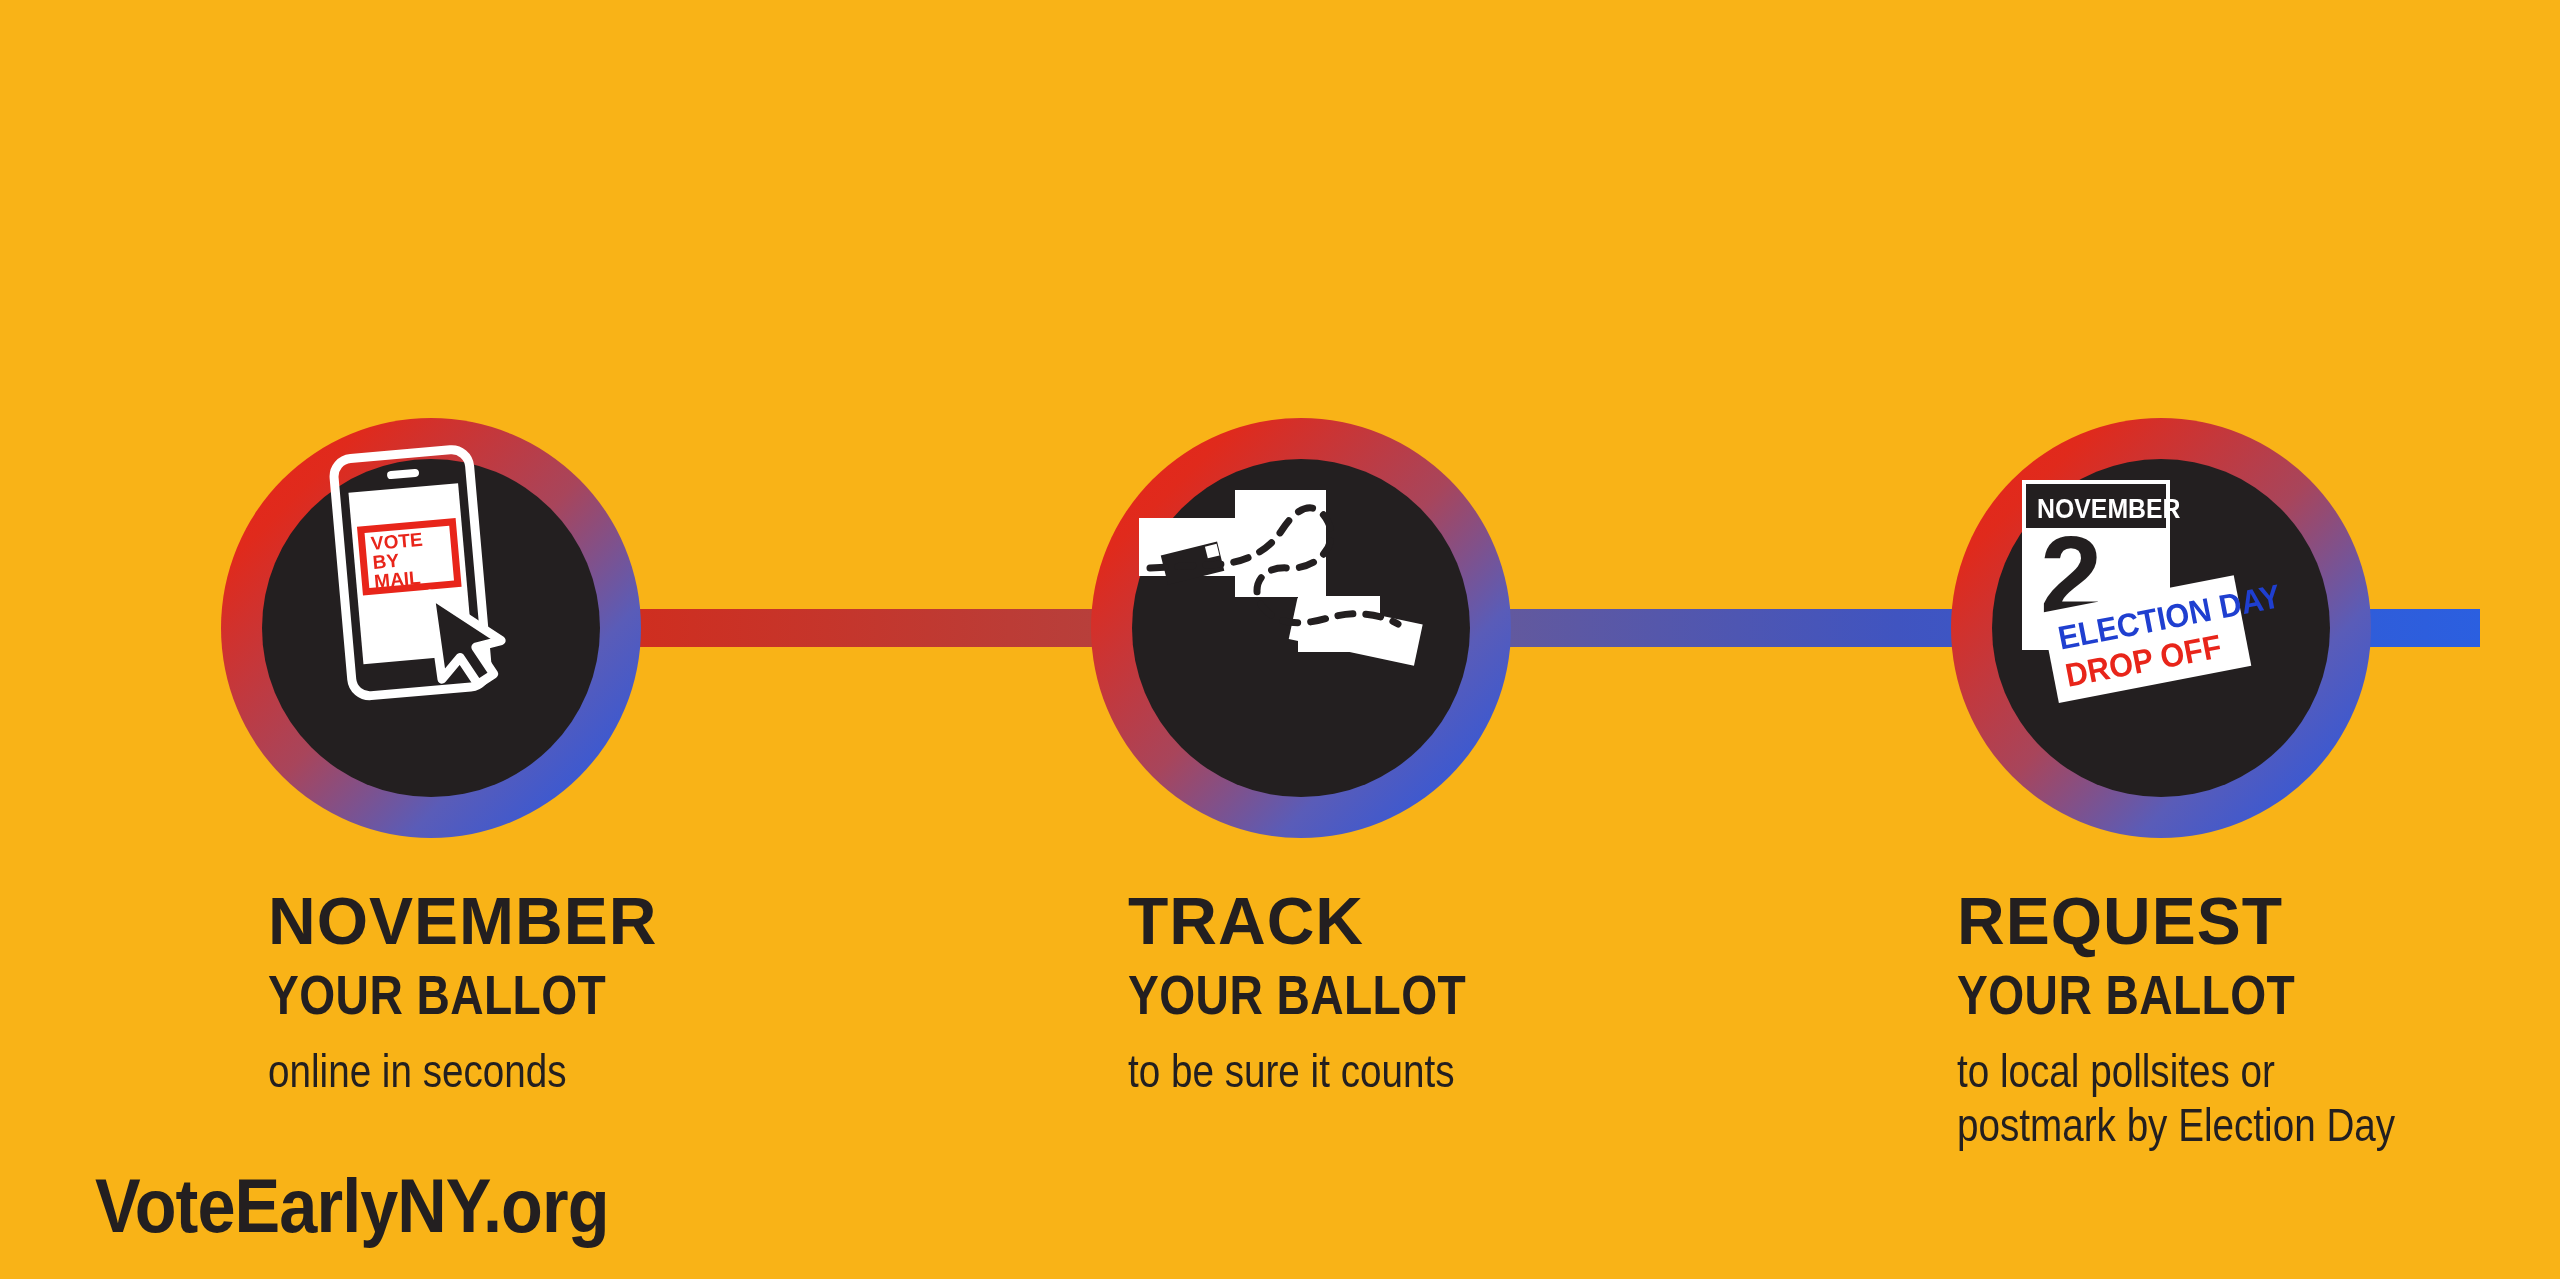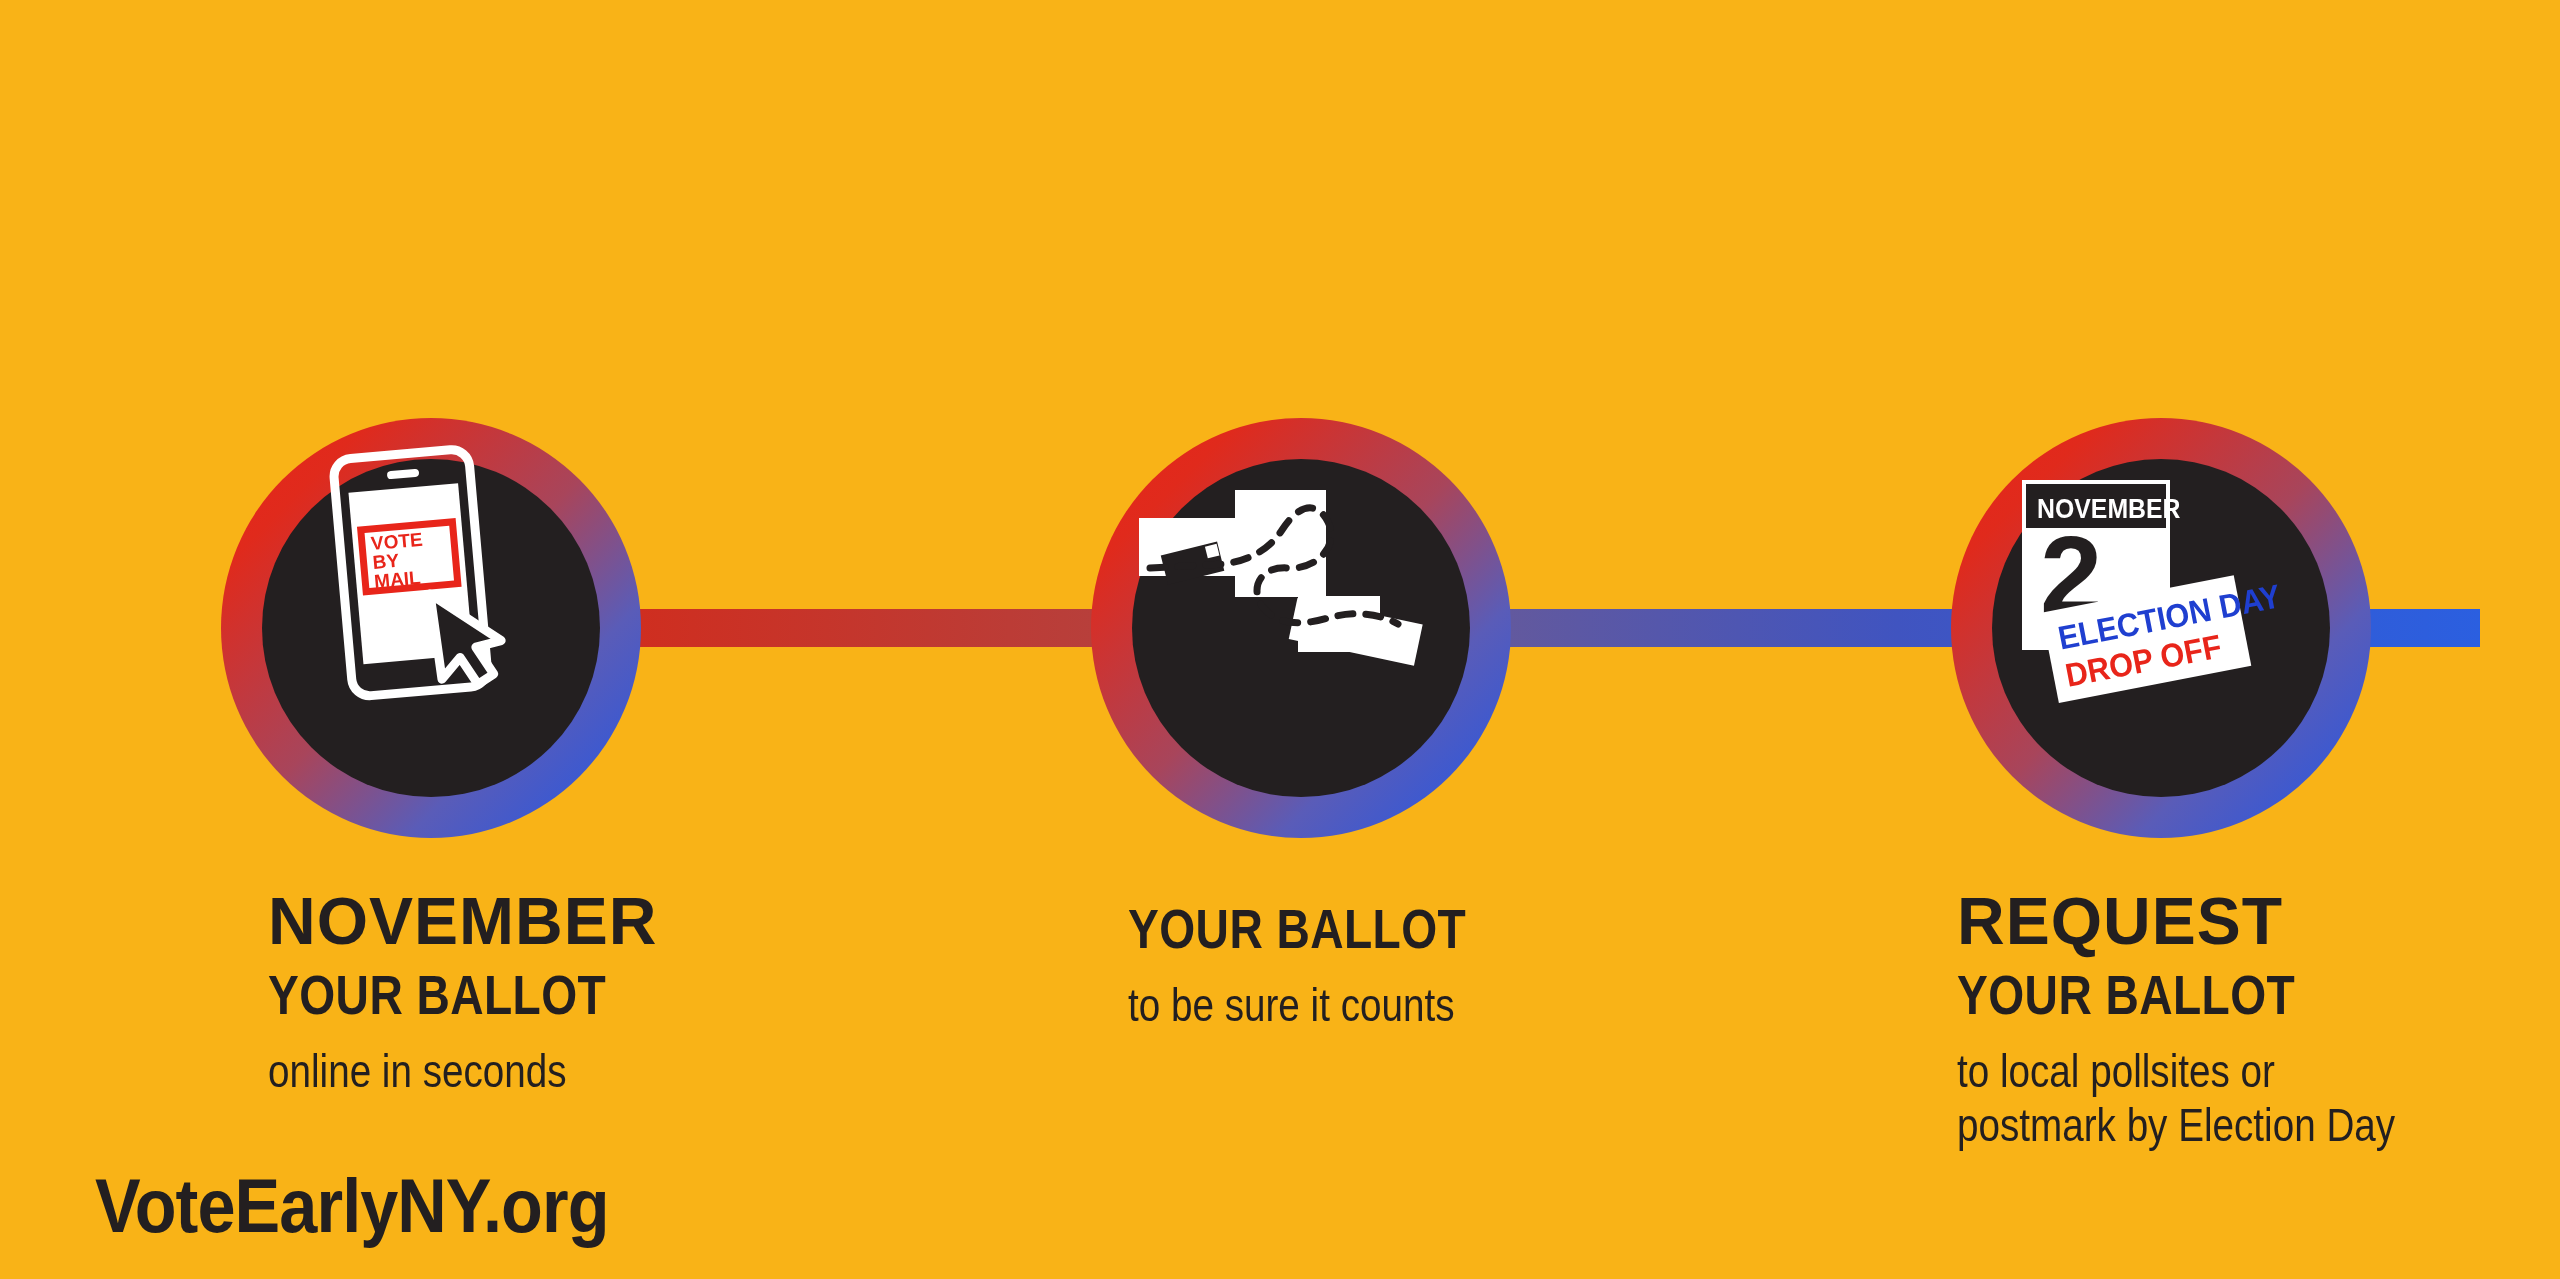--- a/index.html
+++ b/index.html
@@ -209,20 +209,21 @@
 
   <div class="caption" style="left:268px;top:888px;">
     <div class="cap-big">NOVEMBER</div>
     <div class="cap-mid">YOUR BALLOT</div>
     <div class="cap-small">
       <div>online in seconds</div>
     </div>
   </div>
 
   <div class="caption" style="left:1128px;top:888px;">
+    <div class="cap-big">TRACK</div>
     <div class="cap-mid">YOUR BALLOT</div>
     <div class="cap-small">
       <div>to be sure it counts</div>
     </div>
   </div>
 
   <div class="caption" style="left:1957px;top:888px;">
     <div class="cap-big">REQUEST</div>
     <div class="cap-mid">YOUR BALLOT</div>
     <div class="cap-small">

